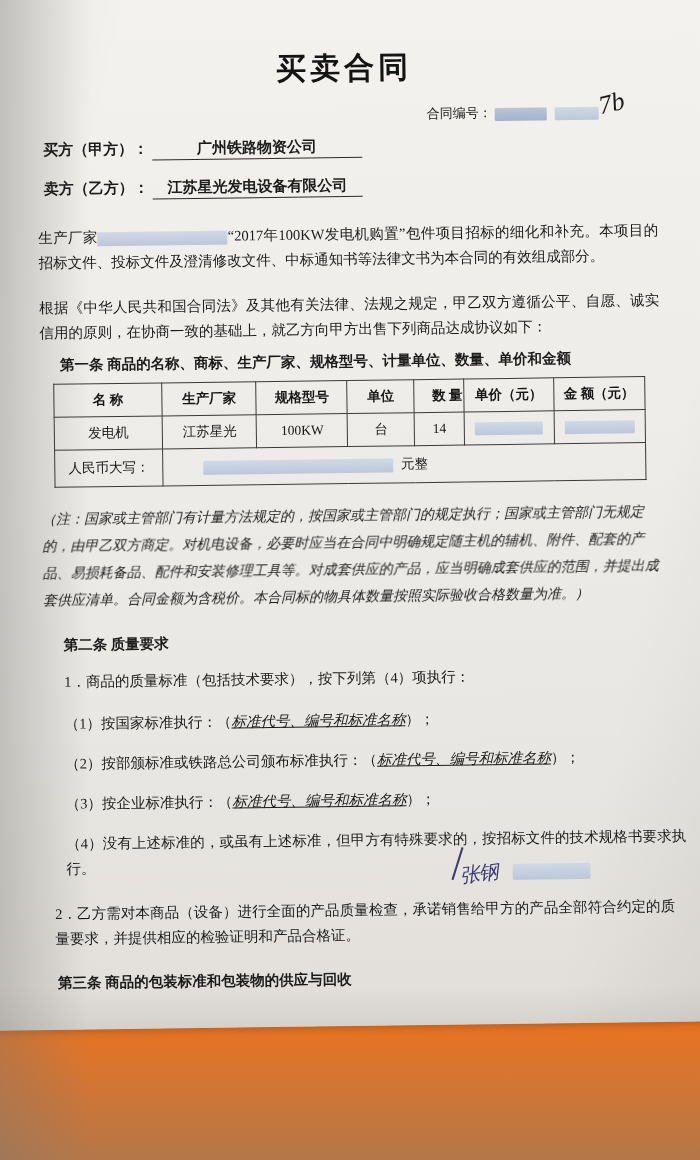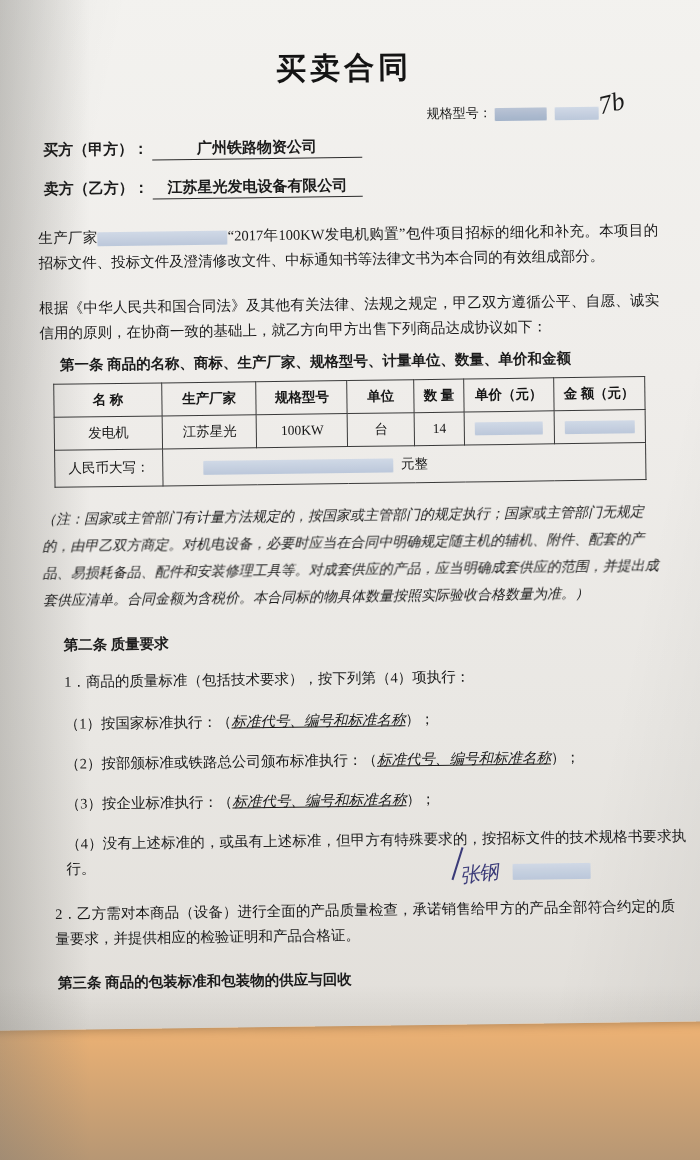--- a/index.html
+++ b/index.html
@@ -5,21 +5,21 @@
   html, body {
     margin: 0;
     padding: 0;
     background: #6b6b6b;
   }
   .page {
     position: relative;
     width: 700px;
     height: 1160px;
     overflow: hidden;
-    background: #fdba74;
+    background: #f97316;
     font-family: "Liberation Serif", "DejaVu Serif", serif;
   }
   
   .sheet {
     position: absolute;
     left: -18px;
     top: -14px;
     width: 736px;
     height: 1040px;
     background:
@@ -151,21 +151,21 @@
 <div class="page">
   <div class="sheet"></div>
   <div class="shade-left"></div>
   <div class="shade-bottom"></div>
 
   <div class="content">
 
     <div class="doc-title">买卖合同</div>
 
     <div class="contract-no">
-      <span>规格型号：</span>
+      <span>合同编号：</span>
       <span class="redact dark" style="width:52px;height:13px;"></span>
       <span class="redact" style="width:44px;height:13px;margin-left:4px;"></span>
     </div>
     <div class="handwrite" style="left:604px;top:92px;font-size:26px;transform:rotate(-12deg);">7b</div>
 
     <div class="party" style="left:48px;top:137px;">
       <span>买方（甲方）：</span>
       <span class="val">广州铁路物资公司</span>
     </div>
 
@@ -182,21 +182,21 @@
 
     <div class="clause-title" style="left:62px;top:352px;">第一条    商品的名称、商标、生产厂家、规格型号、计量单位、数量、单价和金额</div>
 
     <table class="goods" style="left:55px;top:380px;width:592px;">
       <tbody>
           <tr>
         <th style="width:112px;">名  称</th>
         <th style="width:98px;">生产厂家</th>
         <th style="width:92px;">规格型号</th>
         <th style="width:68px;">单位</th>
-        <th style="width:50px;">数 量</th>
+        <th style="width:50px;text-align:right;">数 量</th>
         <th style="width:88px;">单价（元）</th>
         <th style="width:90px;">金 额（元）</th>
       </tr>
       <tr>
         <td>发电机</td>
         <td>江苏星光</td>
         <td>100KW</td>
         <td>台</td>
         <td>14</td>
         <td><span class="redact" style="width:68px;height:13px;"></span></td>

